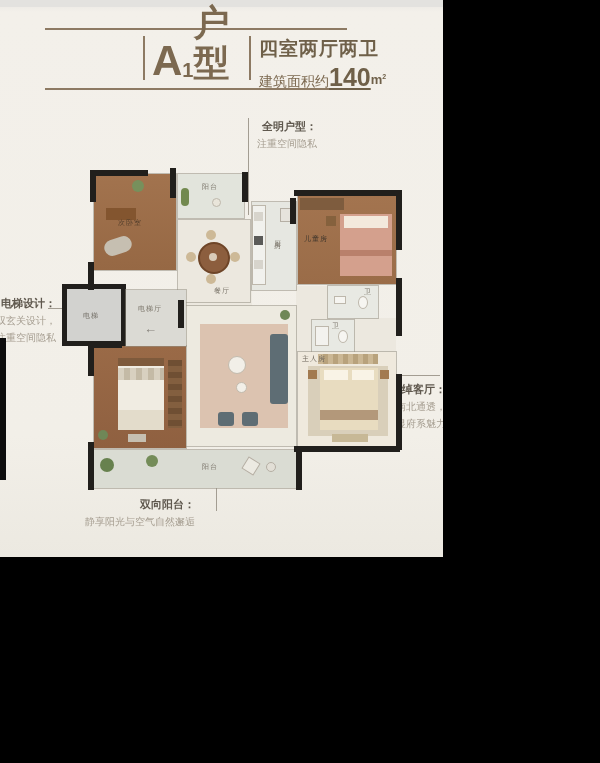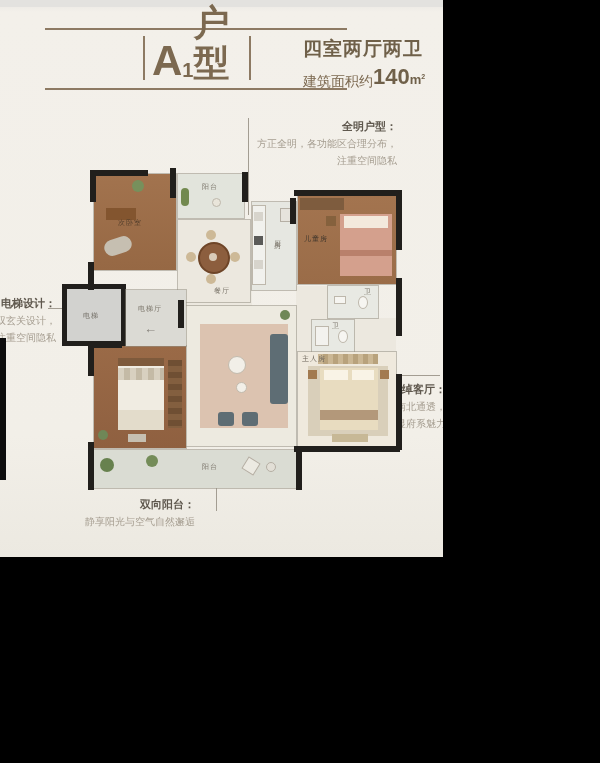--- a/index.html
+++ b/index.html
@@ -19,25 +19,25 @@
     background:linear-gradient(180deg,#8a6b45,#7b5c3a 55%,#6e5134);
     clip-path:polygon(0 50%,8% 12%,16% 0,84% 0,92% 12%,100% 50%,92% 88%,84% 100%,16% 100%,8% 88%);
     display:flex; align-items:center; justify-content:center; }
   .badge-text { color:#ecdcbb; font-size:17px; font-weight:bold; letter-spacing:4px; padding-left:4px; }
   .vdiv { position:absolute; width:2px; background:#8d7a63; }
   .unit-title { position:absolute; left:152px; top:33px; width:96px; height:50px; color:#7c6950;
     display:flex; align-items:flex-end; }
   .unit-letter { font-size:42px; font-weight:bold; line-height:44px; }
   .unit-number { font-size:20px; font-weight:bold; line-height:26px; }
   .unit-suffix { font-size:36px; font-weight:bold; line-height:40px; letter-spacing:1px; }
-  .spec-block { position:absolute; left:259px; top:36px; width:120px; color:#6f6049;margin-left:44px; }
+  .spec-block { position:absolute; left:259px; top:36px; width:120px; color:#6f6049; }
   .spec-main { font-size:19px; font-weight:bold; letter-spacing:1px; white-space:nowrap; }
   .area-line { margin-top:3px; white-space:nowrap; display:flex; align-items:flex-end; }
   .area-prefix { font-size:14px; line-height:16px; color:#7c6950; }
-  .area-value { font-size:22px; font-weight:bold; line-height:24px; letter-spacing:0; color:#6f6049; }
+  .area-value { font-size:25px; font-weight:bold; line-height:24px; letter-spacing:0; color:#6f6049;text-decoration:underline; }
   .area-unit { font-size:13px; font-weight:bold; line-height:18px; color:#6f6049; }
   .area-unit sup { font-size:7px; }
 
   
   .ann-title { font-size:11px; font-weight:bold; color:#5f584e; white-space:nowrap; }
   .ann-line { font-size:10px; color:#a59d90; white-space:nowrap; margin-top:3px; }
   .connector { position:absolute; background:#a39d92; }
   .ann { position:absolute;text-align:right; }
 
   
@@ -81,21 +81,20 @@
       <div class="area-line">
         <span class="area-prefix">建筑面积约</span>
         <span class="area-value">140</span>
         <span class="area-unit"><span>m</span><sup>2</sup></span>
       </div>
     </div>
 
     <div class="connector" style="left:248px;top:118px;width:1px;height:97px;"></div>
     <div class="ann" style="left:257px;top:119px;">
       <div class="ann-title">全明户型：</div>
-      <div class="ann-line">方正全明，各功能区合理分布，</div>
       <div class="ann-line">注重空间隐私</div>
     </div>
 
     <div class="connector" style="left:48px;top:308px;width:48px;height:1px;"></div>
     <div class="ann" style="left:-4px;top:296px;">
       <div class="ann-title">电梯设计：</div>
       <div class="ann-line">双玄关设计，</div>
       <div class="ann-line">注重空间隐私</div>
     </div>
 

